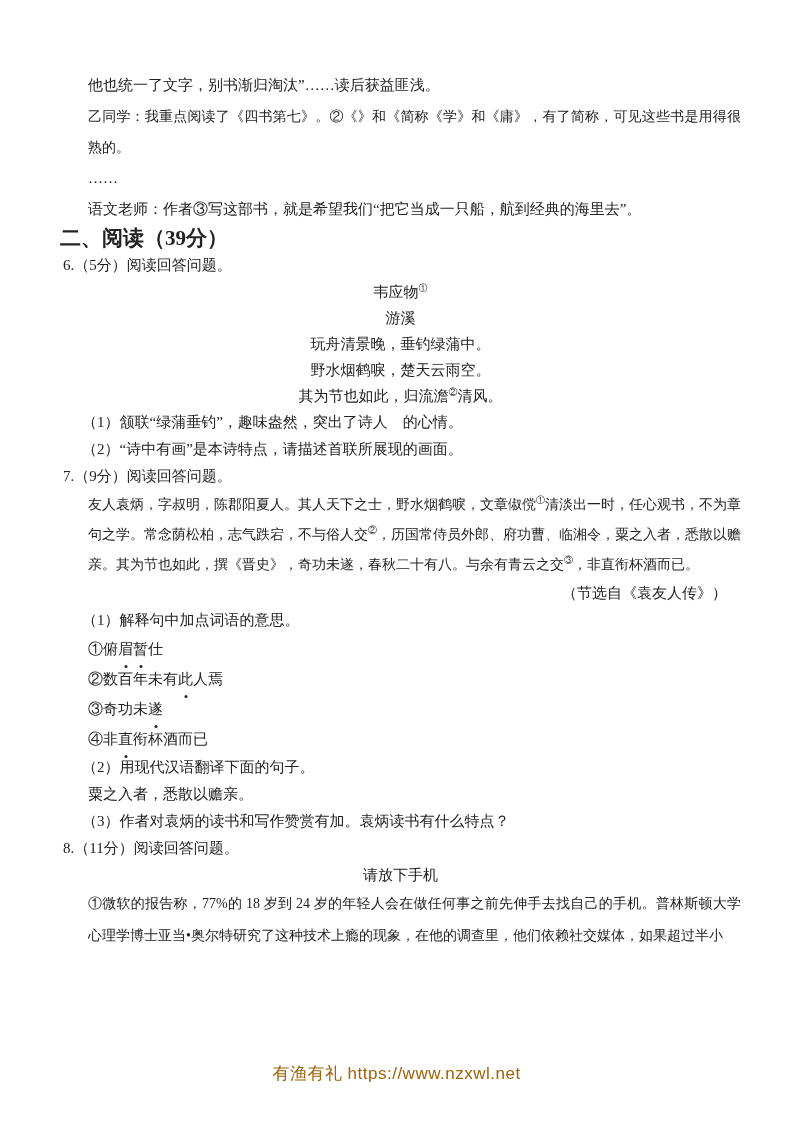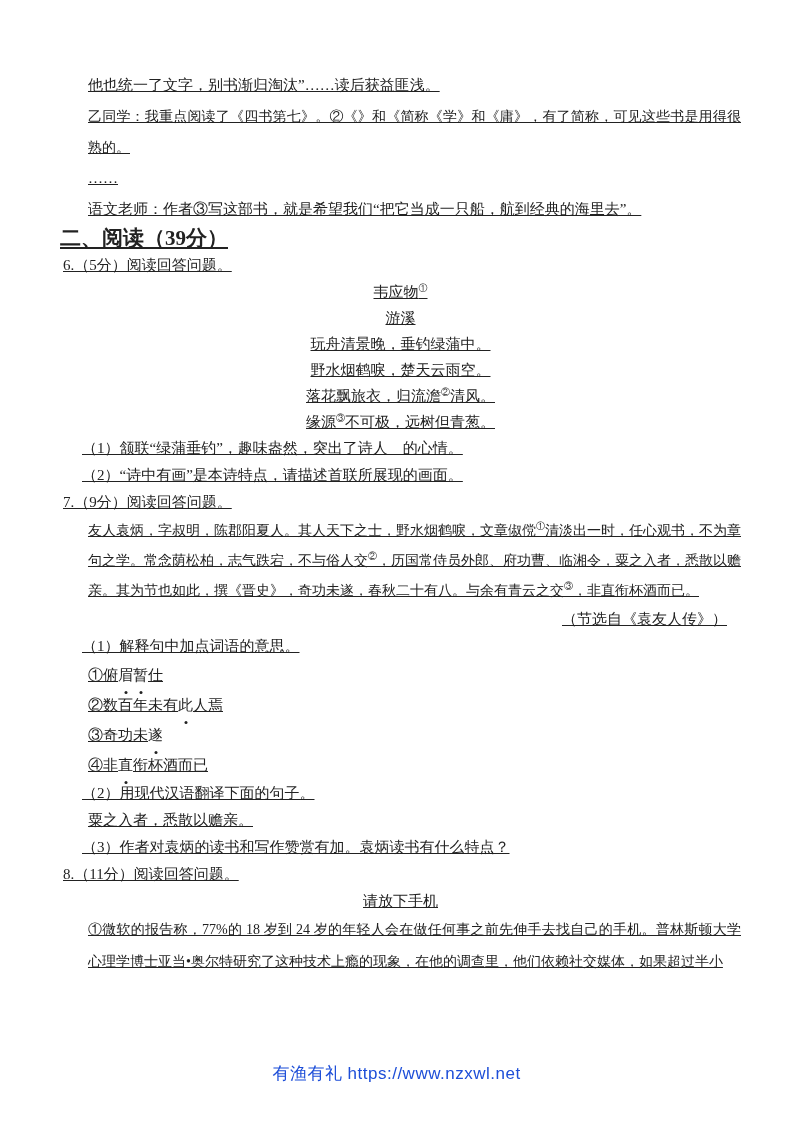--- a/index.html
+++ b/index.html
@@ -1,21 +1,21 @@
 <!DOCTYPE html>
 <html lang="zh"><head>
 <meta charset="utf-8">
 <style>
   html,body{margin:0;padding:0;}
   body{
     width:793px;height:1122px;background:#ffffff;position:relative;
     font-family:"Liberation Serif","DejaVu Serif",serif;
     color:#222222;overflow:hidden;
   }
-  .page{padding:70px 52px 0 60px;text-decoration:underline;}
+  .page{padding:70px 52px 0 60px;}
   p{margin:0;font-size:15px;line-height:27px;}
   .body-indent{padding-left:28px;}
   .sub-indent{padding-left:22px;}
   .dialogue{line-height:31px;}
   .justify{text-align:justify;}
   .small{font-size:14px;}
   .tall{line-height:30px;}
   .section-title{font-weight:bold;font-size:21px;line-height:27px;}
   .q-header{padding-left:3px;}
   .center{text-align:center;}
@@ -23,42 +23,41 @@
   .right{text-align:right;padding-right:14px;}
   sup{font-size:9px;line-height:0;vertical-align:super;}
   .char-dot{position:relative;display:inline-block;}
   .char-dot::after{
     content:"";position:absolute;left:50%;bottom:-4px;transform:translateX(-50%);
     width:3px;height:3px;border-radius:50%;background:#222;
   }
   .footer{
     position:absolute;left:0;right:0;top:1062px;text-align:center;
     font-family:"Liberation Sans","DejaVu Sans",sans-serif;
-    font-size:17px;color:#1d4ed8;letter-spacing:0.5px;
+    font-size:17px;color:#a16207;letter-spacing:0.5px;
   }
 </style>
 </head>
 <body>
 
 <div class="page">
 
   <p class="body-indent dialogue">他也统一了文字，别书渐归淘汰”……读后获益匪浅。</p>
   <p class="body-indent dialogue small justify">乙同学：我重点阅读了《四书第七》。②《》和《简称《学》和《庸》，有了简称，可见这些书是用得很熟的。</p>
   <p class="body-indent dialogue">……</p>
   <p class="body-indent dialogue">语文老师：作者③写这部书，就是希望我们“把它当成一只船，航到经典的海里去”。</p>
 
   <p class="section-title">二、阅读（39分）</p>
 
   <p class="q-header">6.（5分）阅读回答问题。</p>
   <p class="center poem-line"><span>韦应物</span><sup>①</sup></p>
   <p class="center poem-line">游溪</p>
   <p class="center poem-line">玩舟清景晚，垂钓绿蒲中。</p>
   <p class="center poem-line">野水烟鹤唳，楚天云雨空。</p>
-  <p class="center poem-line"><span>落花飘旅衣，归流澹</span><sup>②</sup><span>清风。</span></p>
-  <p class="center poem-line"><span>缘源</span><sup>③</sup><span>不可极，远树但青葱。</span></p>
+  <p class="center poem-line"><span>其为节也如此，归流澹</span><sup>②</sup><span>清风。</span></p>
   <p class="sub-indent">（1）颔联“绿蒲垂钓”，趣味盎然，突出了诗人　的心情。</p>
   <p class="sub-indent">（2）“诗中有画”是本诗特点，请描述首联所展现的画面。</p>
 
   <p class="q-header">7.（9分）阅读回答问题。</p>
   <p class="body-indent small justify tall"><span>友人袁炳，字叔明，陈郡阳夏人。其人天下之士，野水烟鹤唳，文章俶傥</span><sup>①</sup><span>清淡出一时，任心观书，不为章句之学。常念荫松柏，志气跌宕，不与俗人交</span><sup>②</sup><span>，历国常侍员外郎、府功曹、临湘令，粟之入者，悉散以赡亲。其为节也如此，撰《晋史》，奇功未遂，春秋二十有八。与余有青云之交</span><sup>③</sup><span>，非直衔杯酒而已。</span></p>
   <p class="right">（节选自《袁友人传》）</p>
   <p class="sub-indent">（1）解释句中加点词语的意思。</p>
   <p class="body-indent tall"><span>①俯</span><span class="em-dots"><span class="char-dot">眉</span><span class="char-dot">暂</span></span><span>仕</span></p>
   <p class="body-indent tall"><span>②数百年未有</span><span class="em-dots"><span class="char-dot">此</span></span><span>人焉</span></p>
   <p class="body-indent tall"><span>③奇功未</span><span class="em-dots"><span class="char-dot">遂</span></span><span></span></p>

